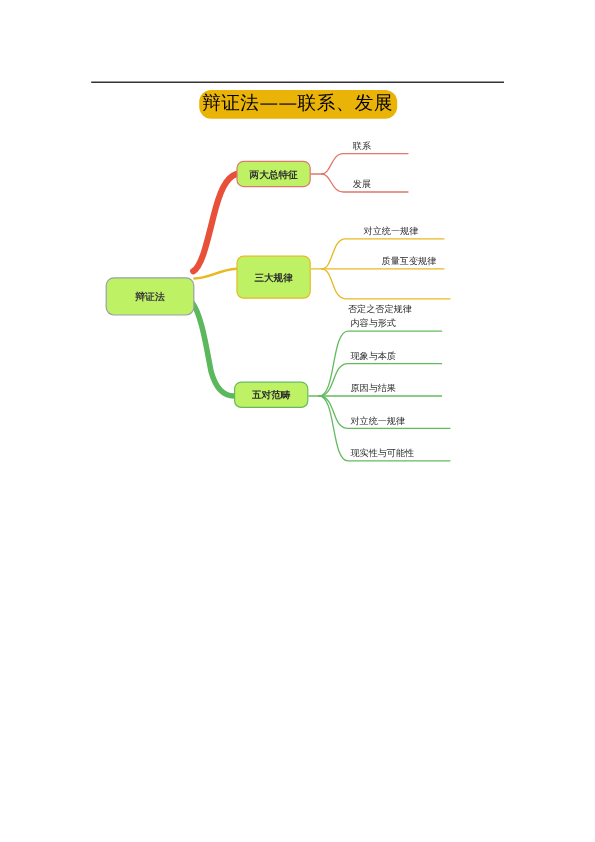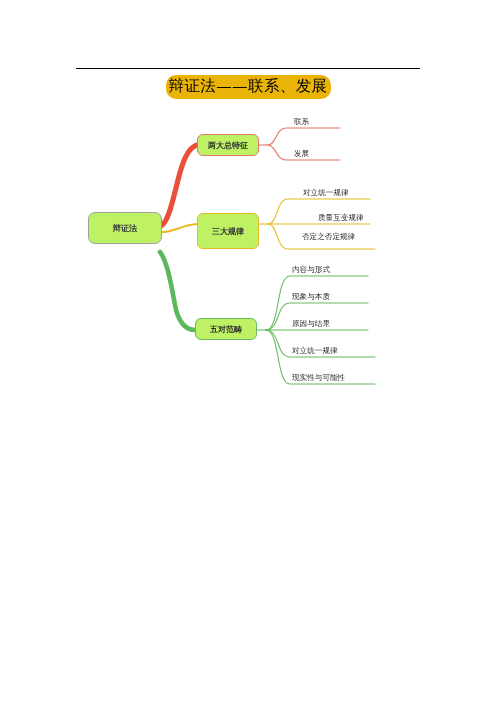--- a/index.html
+++ b/index.html
@@ -67,21 +67,21 @@
     display: flex;
     align-items: center;
     justify-content: center;
     background: #bef264;
     color: #222222;
     white-space: nowrap;
     font-weight: bold;
   }
   .node-root {
     left: 88px;
-    top: 108px;
+    top: 127px;
     width: 74px;
     height: 32px;
     border: 1.3px solid #9aa0a6;
     border-radius: 7px;
     font-size: 8.2px;
     color: #3b3b3b;
   }
   .node-b1 {
     left: 197px;
     top: 30px;
@@ -169,21 +169,21 @@
     </div>
     <div class="node node-b3">
       <span>五对范畴</span>
     </div>
 
     <div class="leaf" style="left:294px; top:14px;">联系</div>
     <div class="leaf" style="left:294px; top:46px;">发展</div>
 
     <div class="leaf" style="left:303px; top:85px;">对立统一规律</div>
     <div class="leaf" style="left:294px; top:110px;margin-left:24px;">质量互变规律</div>
-    <div class="leaf" style="left:290px; top:129px;margin-left:12px;">否定之否定规律</div>
+    <div class="leaf" style="left:290px; top:150px;">否定之否定规律</div>
 
     <div class="leaf" style="left:292px; top:162px;">内容与形式</div>
     <div class="leaf" style="left:292px; top:189px;">现象与本质</div>
     <div class="leaf" style="left:292px; top:216px;">原因与结果</div>
     <div class="leaf" style="left:292px; top:243px;">对立统一规律</div>
     <div class="leaf" style="left:292px; top:270px;">现实性与可能性</div>
 
   </div>
 </div>
 

